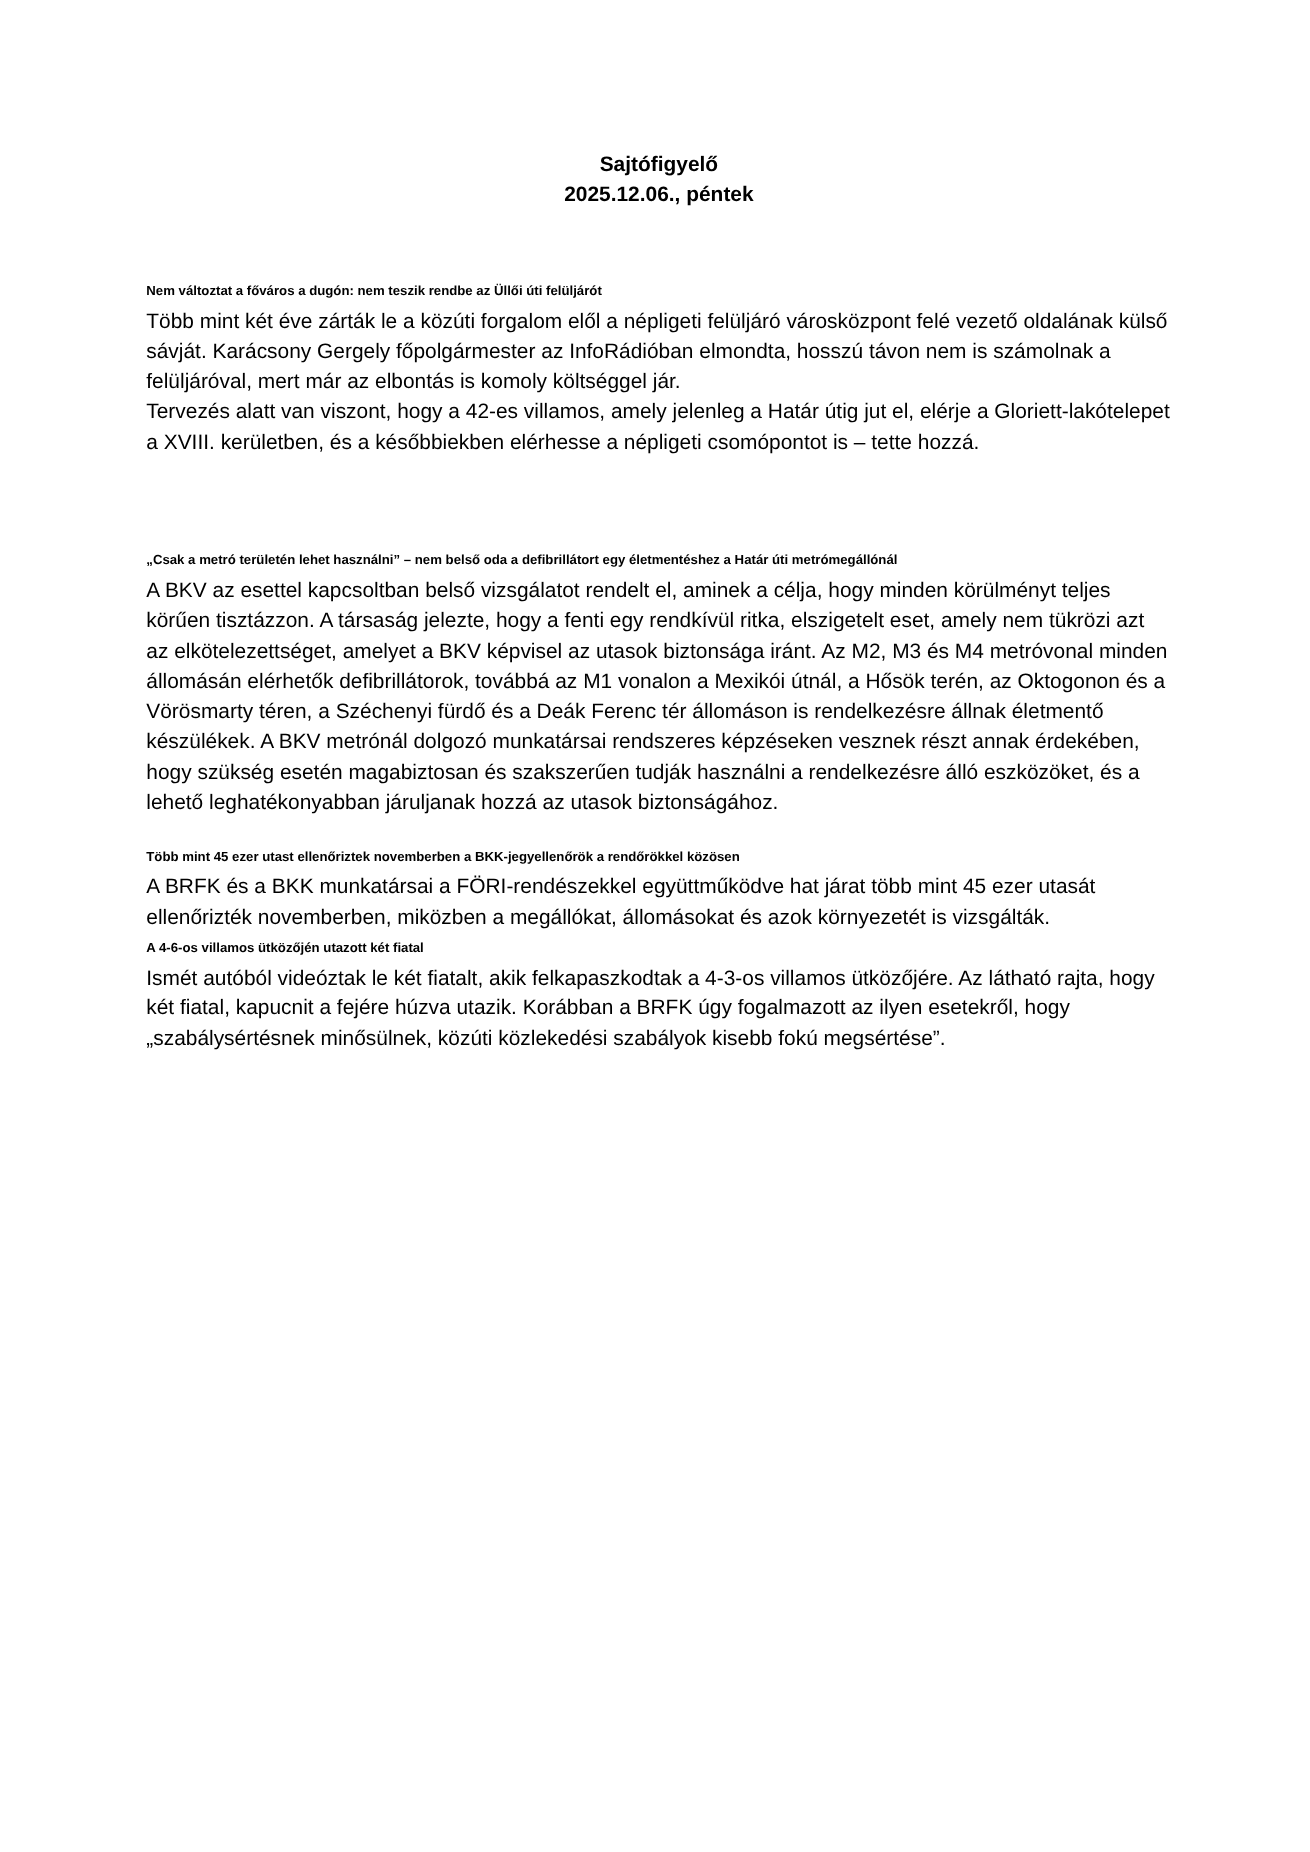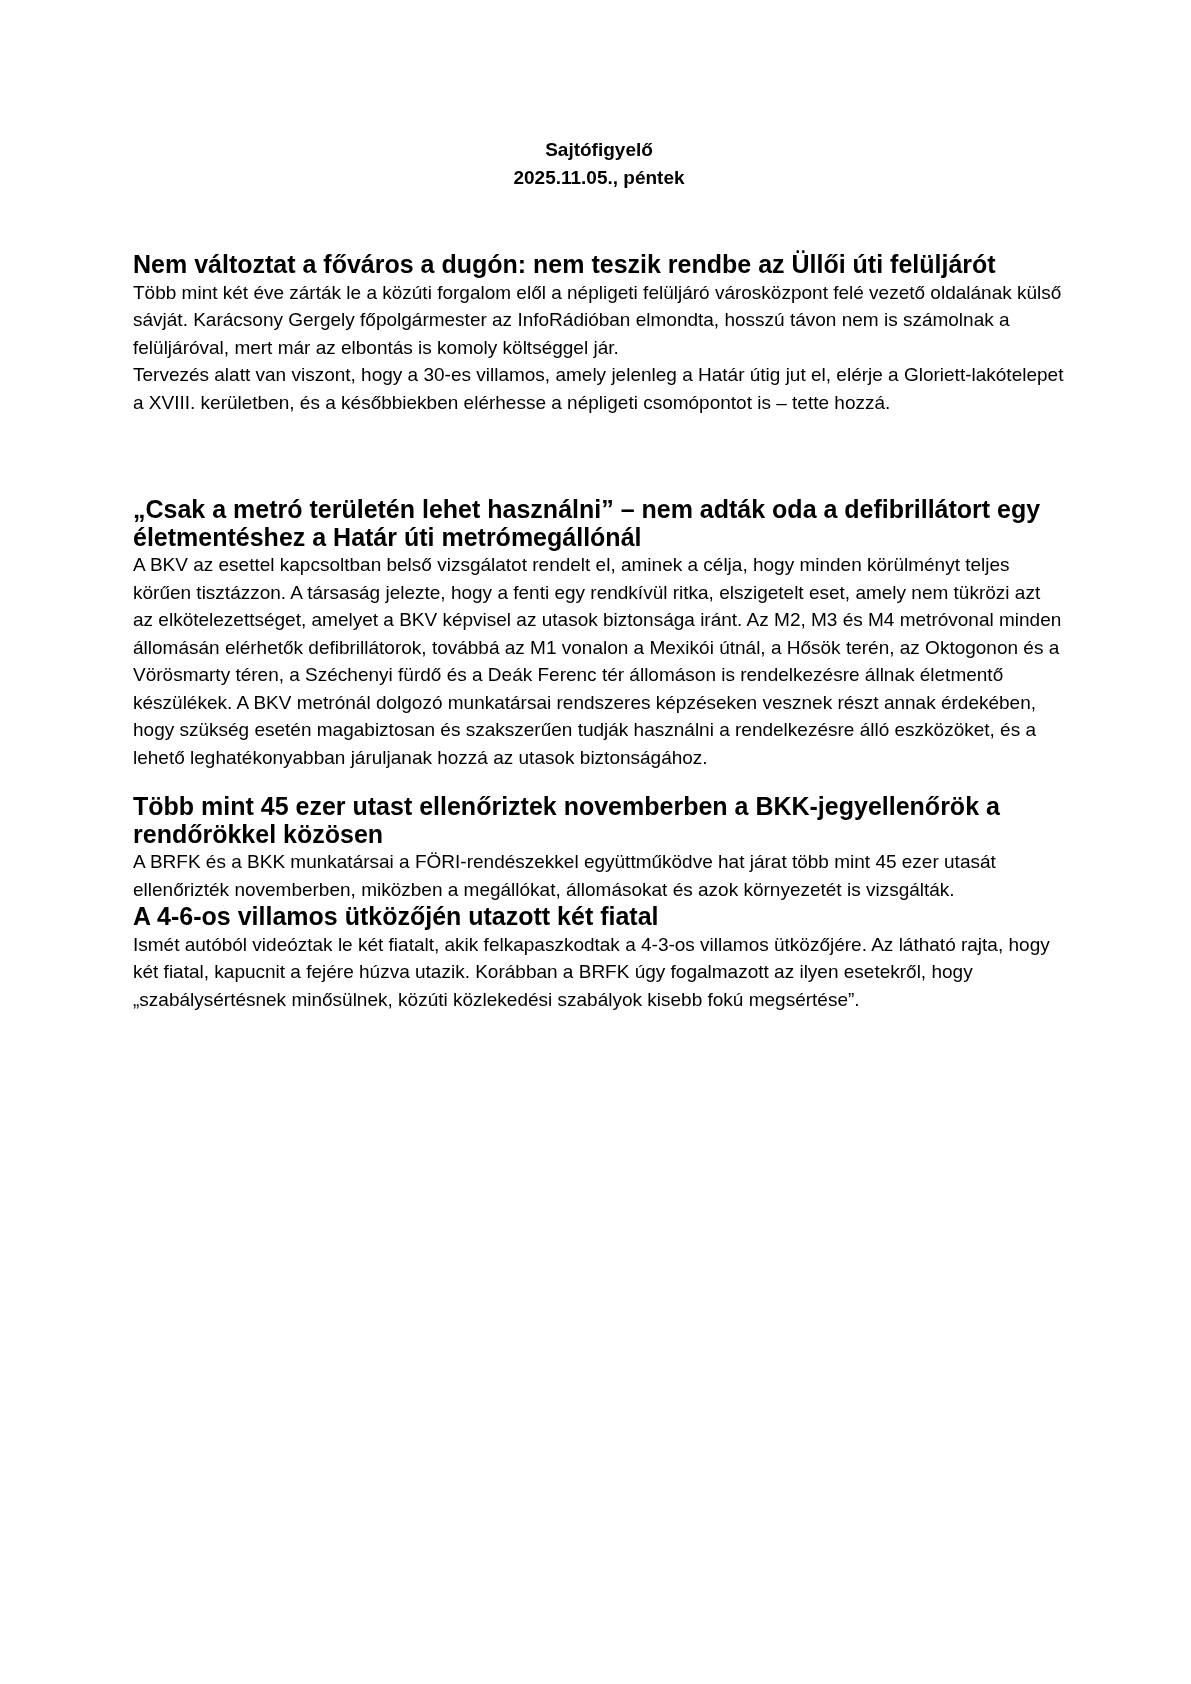--- a/index.html
+++ b/index.html
@@ -24,50 +24,50 @@
     font-size: 19px;
     line-height: 27.5px;
   }
   .doc-title,
   .doc-date {
     text-align: center;
     font-weight: bold;
     margin: 0;
   }
   .news-section h2 {
-    font-size: 25px;
+    font-size: 12px;
     line-height: 27.5px;
     font-weight: bold;
     margin: 0;
   }
   .news-section p {
     margin: 0;
   }
   .section-1 { margin-top: 60px; }
   .section-2 { margin-top: 80px; }
   .section-3 { margin-top: 22px; }
   .section-4 { }
 </style>
 </head>
 <body>
 
 <div class="page">
   <div class="content">
 
     <div class="doc-title">Sajtófigyelő</div>
-    <div class="doc-date">2025.11.05., péntek</div>
+    <div class="doc-date">2025.12.06., péntek</div>
 
     <section class="news-section section-1">
       <h2>Nem változtat a főváros a dugón: nem teszik rendbe az Üllői úti felüljárót</h2>
       <p>Több mint két éve zárták le a közúti forgalom elől a népligeti felüljáró városközpont felé vezető oldalának külső sávját. Karácsony Gergely főpolgármester az InfoRádióban elmondta, hosszú távon nem is számolnak a felüljáróval, mert már az elbontás is komoly költséggel jár.</p>
-      <p>Tervezés alatt van viszont, hogy a 30-es villamos, amely jelenleg a Határ útig jut el, elérje a Gloriett-lakótelepet a XVIII. kerületben, és a későbbiekben elérhesse a népligeti csomópontot is – tette hozzá.</p>
+      <p>Tervezés alatt van viszont, hogy a 42-es villamos, amely jelenleg a Határ útig jut el, elérje a Gloriett-lakótelepet a XVIII. kerületben, és a későbbiekben elérhesse a népligeti csomópontot is – tette hozzá.</p>
     </section>
 
     <section class="news-section section-2">
-      <h2>„Csak a metró területén lehet használni” – nem adták oda a defibrillátort egy életmentéshez a Határ úti metrómegállónál</h2>
+      <h2>„Csak a metró területén lehet használni” – nem belső oda a defibrillátort egy életmentéshez a Határ úti metrómegállónál</h2>
       <p>A BKV az esettel kapcsoltban belső vizsgálatot rendelt el, aminek a célja, hogy minden körülményt teljes körűen tisztázzon. A társaság jelezte, hogy a fenti egy rendkívül ritka, elszigetelt eset, amely nem tükrözi azt az elkötelezettséget, amelyet a BKV képvisel az utasok biztonsága iránt. Az M2, M3 és M4 metróvonal minden állomásán elérhetők defibrillátorok, továbbá az M1 vonalon a Mexikói útnál, a Hősök terén, az Oktogonon és a Vörösmarty téren, a Széchenyi fürdő és a Deák Ferenc tér állomáson is rendelkezésre állnak életmentő készülékek. A BKV metrónál dolgozó munkatársai rendszeres képzéseken vesznek részt annak érdekében, hogy szükség esetén magabiztosan és szakszerűen tudják használni a rendelkezésre álló eszközöket, és a lehető leghatékonyabban járuljanak hozzá az utasok biztonságához.</p>
     </section>
 
     <section class="news-section section-3">
       <h2>Több mint 45 ezer utast ellenőriztek novemberben a BKK-jegyellenőrök a rendőrökkel közösen</h2>
       <p>A BRFK és a BKK munkatársai a FÖRI-rendészekkel együttműködve hat járat több mint 45 ezer utasát ellenőrizték novemberben, miközben a megállókat, állomásokat és azok környezetét is vizsgálták.</p>
     </section>
 
     <section class="news-section section-4">
       <h2>A 4-6-os villamos ütközőjén utazott két fiatal</h2>

